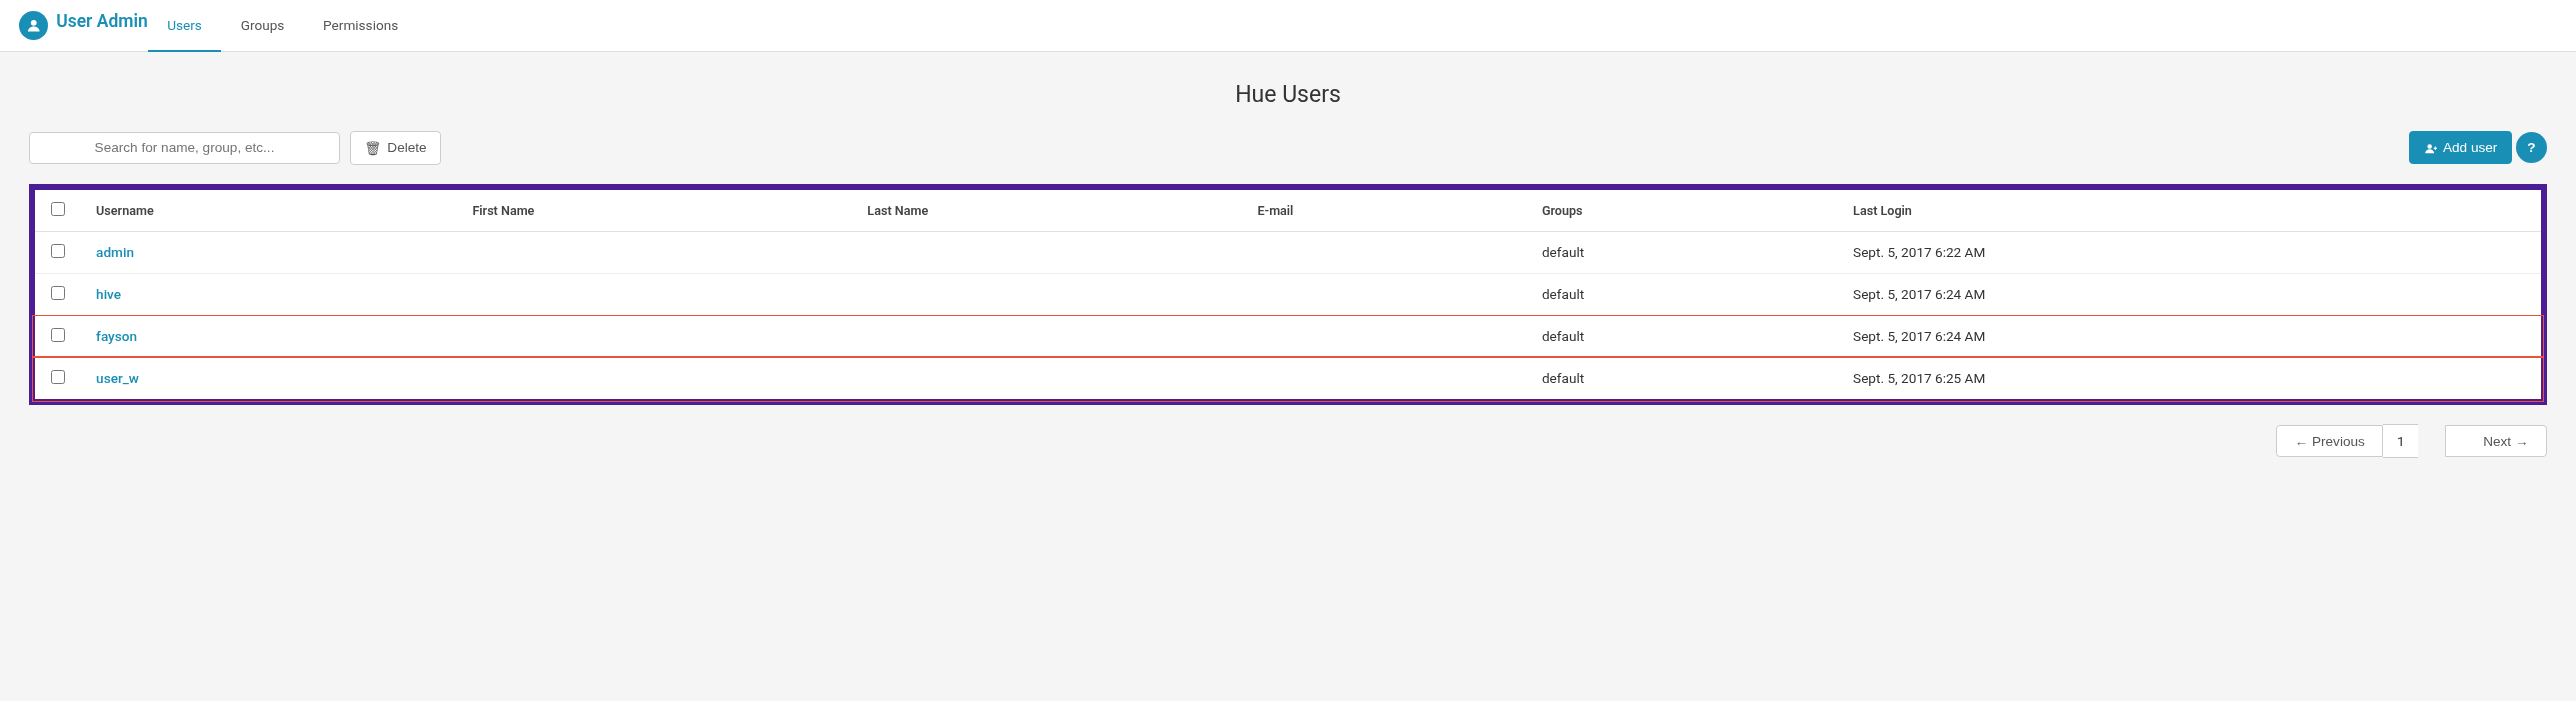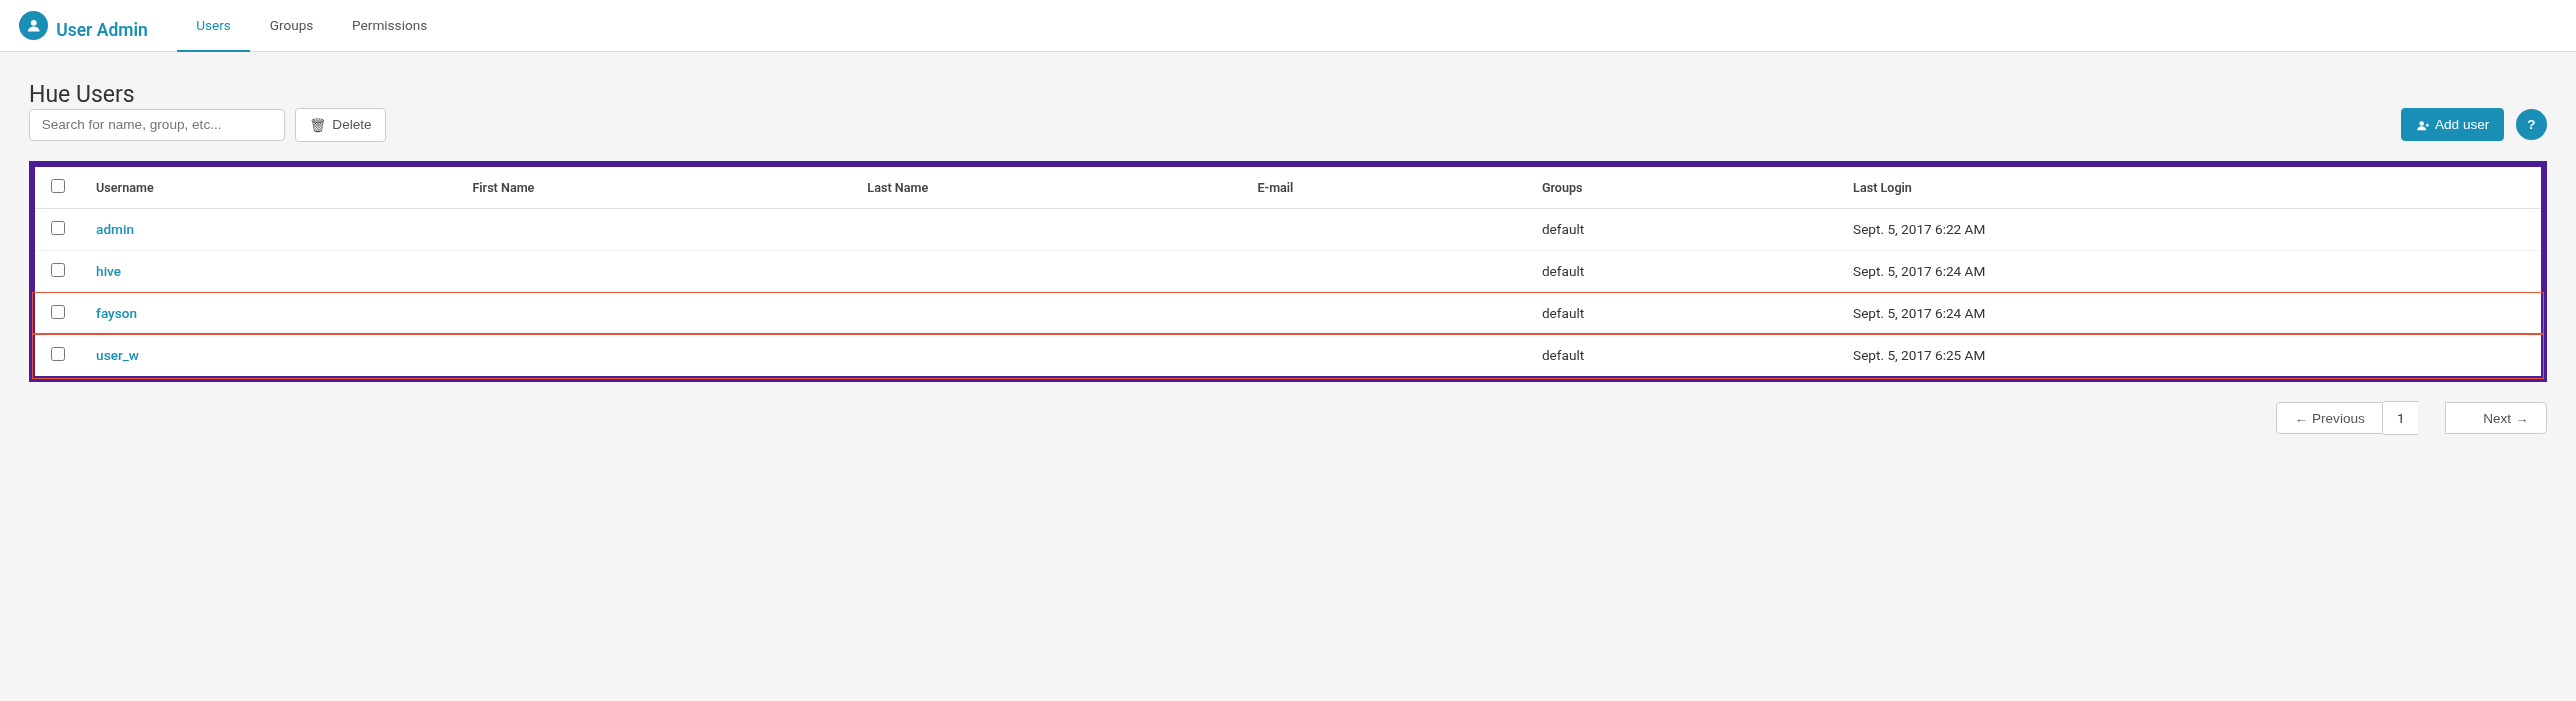--- a/index.html
+++ b/index.html
@@ -9,25 +9,24 @@
     .navbar {
       background: #fff;
       border-bottom: 1px solid #ddd;
       display: flex;
       align-items: center;
       padding: 0 19.4px;
       height: 52px;
     }
     .navbar-brand {
       display: flex;
-      align-items: flex-end;
+      align-items: flex-start;
       color: #1a8fb5;
       font-size: 17.5px;
       font-weight: 600;
-      margin-right: 29px;
       text-decoration: none;
     }
     .navbar-brand .brand-icon {
       width: 29px;
       height: 29px;
       background: #1a8fb5;
       border-radius: 50%;
       display: flex;
       align-items: center;
       justify-content: center;
@@ -57,47 +56,50 @@
     }
 
     
     .main-content {
       padding: 29px 29px;
     }
     .page-title {
       font-size: 23px;
       font-weight: 400;
       color: #333;
+      margin-bottom: 23px;
+      text-align: center;
     }
 
     
     .toolbar {
       display: flex;
       align-items: center;
       margin-bottom: 19.4px;
       justify-content: space-between;
     }
     .toolbar-left {
       display: flex;
       align-items: center;
       gap: 9.7px;
     }
     .toolbar-right {
       display: flex;
       align-items: center;
-      gap: 12px;
+      gap: 4px;
     }
     .search-input {
-      width: 256px;
+      width: 311px;
       padding: 7.8px 11.7px;
       border: 1px solid #ccc;
       border-radius: 3.9px;
       font-size: 13.6px;
       color: #999;
       outline: none;
+      text-align: center;
     }
     .btn {
       padding: 7.8px 13.6px;
       border-radius: 3.9px;
       border: 1px solid #ccc;
       cursor: pointer;
       font-size: 13.6px;
       display: flex;
       align-items: center;
       gap: 5.8px;

